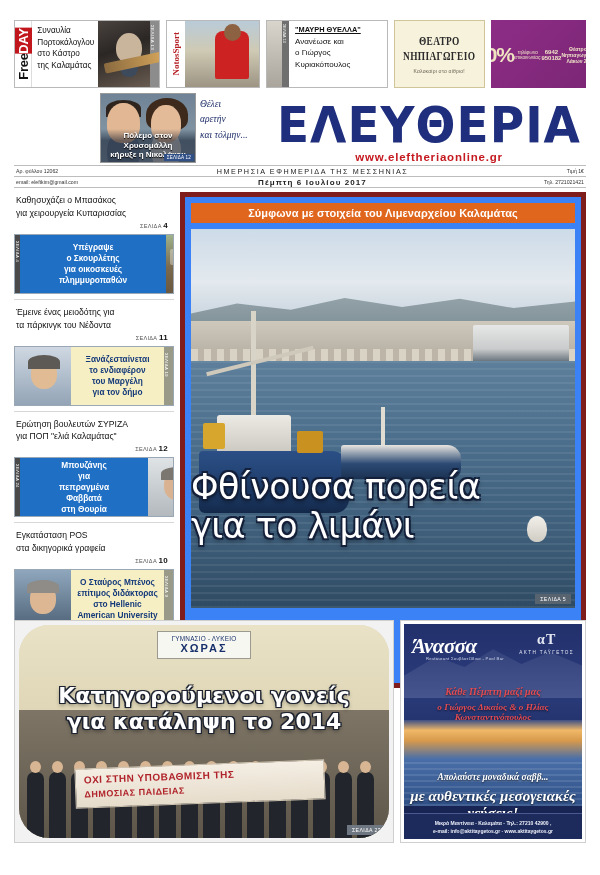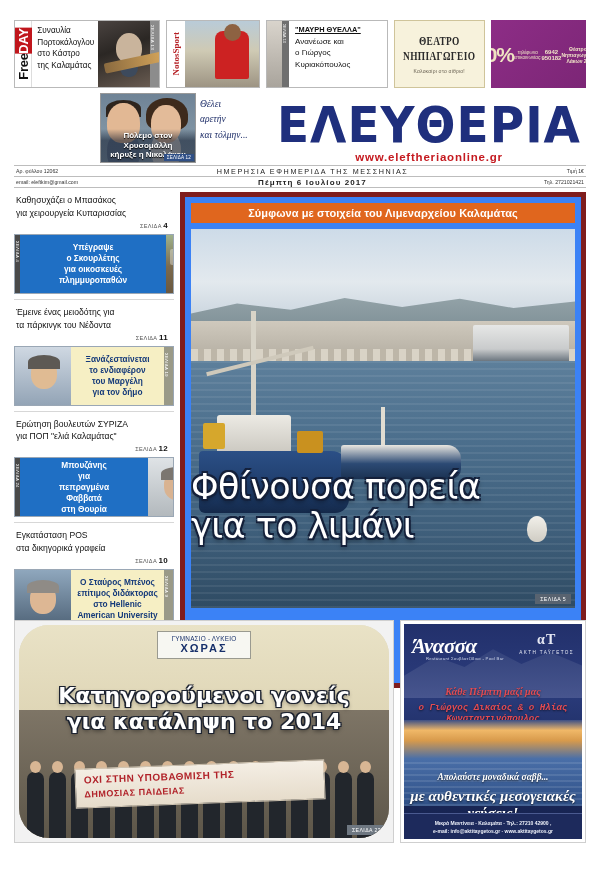--- a/index.html
+++ b/index.html
@@ -286,21 +286,21 @@
   .br-logo { position:absolute; left:8px; top:10px; font-family:"Liberation Serif", serif;
     font-style:italic; font-weight:bold; font-size:21px; color:#ffffff; letter-spacing:-.5px; }
   .br-logo-sub { position:absolute; left:22px; top:32px; font-size:4.2px; color:#cfd6ea; letter-spacing:.3px; }
   .br-akti { position:absolute; right:8px; top:8px; text-align:center; color:#e6e9f4; }
   .br-akti .a1 { font-family:"Liberation Serif", serif; font-size:14px; font-weight:bold; letter-spacing:1px; }
   .br-akti .a2 { font-size:4.6px; letter-spacing:1.4px; margin-top:2px; }
   .br-l1 { position:absolute; left:0; right:0; top:62px; text-align:center;
     font-family:"Liberation Serif", serif; font-style:italic; font-weight:bold;
     font-size:10px; color:#e44b52; text-shadow:0 1px 2px rgba(0,0,0,.6); }
   .br-l2 { position:absolute; left:0; right:0; top:78px; text-align:center;
-    font-family:Liberation Mono, monospace; font-style:italic; font-weight:bold;
+    font-family:Liberation Serif, serif; font-style:italic; font-weight:bold;
     font-size:9.2px; color:#e44b52; text-shadow:0 1px 2px rgba(0,0,0,.6); }
   .br-pool { position:absolute; left:0; right:0; top:96px; height:86px;
     background: linear-gradient(180deg,#3c4f86 0%,#f0b868 12%,#d79a4c 24%,#4a6fa8 45%,#2e4f86 100%); }
   .br-pool::after { content:""; position:absolute; left:0; right:0; bottom:0; height:44px;
     background: repeating-linear-gradient(0deg, rgba(255,255,255,.10) 0 2px, transparent 2px 6px); }
   .br-l3 { position:absolute; left:0; right:0; top:148px; text-align:center;
     font-family:"Liberation Serif", serif; font-style:italic; font-weight:bold;
     font-size:9.4px; color:#ffffff; text-shadow:0 1px 2px rgba(0,0,0,.7); }
   .br-l4 { position:absolute; left:0; right:0; top:164px; text-align:center;
     font-family:Liberation Serif, serif; font-style:italic; font-weight:bold;

